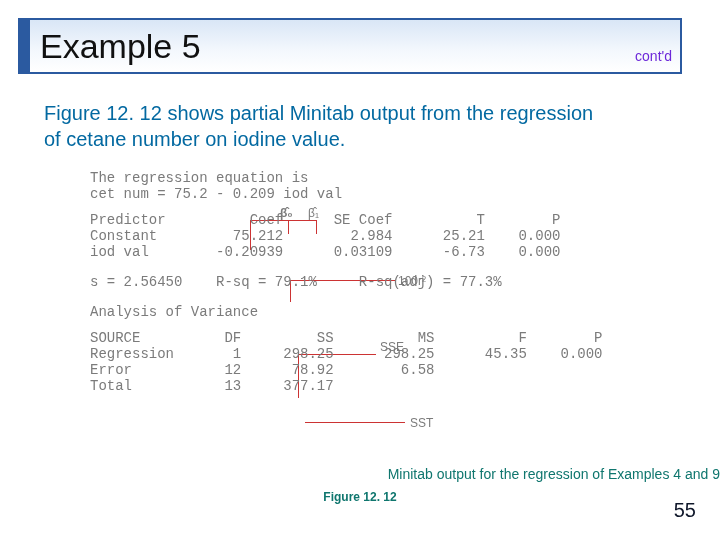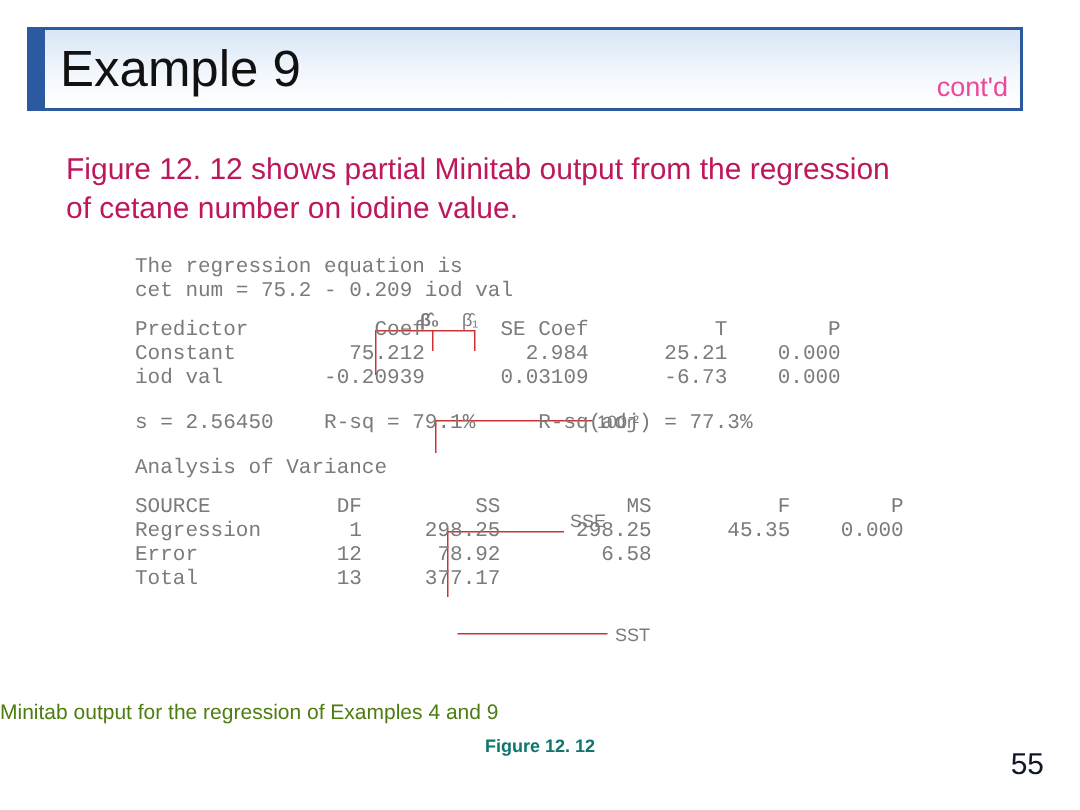--- a/index.html
+++ b/index.html
@@ -24,33 +24,33 @@
     background: #2b5aa0;
     margin-right: 10px;
   }
   .title-text {
     font-size: 34px;
     color: #111;
   }
   .contd {
     position: absolute;
     top: 48px; right: 48px;
-    font-size: 18px;
-    color: #ec4899;
+    font-size: 14px;
+    color: #6d28d9;
     margin-left: 24px;
   }
 
   
   .body-para {
     position: absolute;
     top: 100px; left: 44px;
     width: 560px;
     font-size: 20px;
     line-height: 1.3;
-    color: #be185d;
+    color: #0369a1;
   }
 
   
   .output {
     position: absolute;
     top: 170px; left: 90px;
     width: 550px;
     font-family: "Courier New", monospace;
     font-size: 14px;
     color: #7b7b7b;
@@ -58,23 +58,23 @@
   .line { white-space: pre; position: relative; }
 
   .annot { position: absolute; font-family: Arial, sans-serif; font-size: 12px; color: #7b7b7b; }
   .redline { position: absolute; background: #c33; height: 1px; }
   .redline.vert { width: 1px; height: auto; }
 
   
   .caption1 {
     position: absolute;
     bottom: 58px; left: 0; right: 0;
-    text-align: left;
+    text-align: right;
     font-size: 14px;
-    color: #4d7c0f;
+    color: #0f766e;
   }
   .caption2 {
     position: absolute;
     bottom: 36px; left: 0; right: 0;
     text-align: center;
     font-size: 12px;
     font-weight: bold;
     color: #0f766e;
   }
   .pageno {
@@ -85,21 +85,21 @@
   }
 </style>
 </head>
 <body>
 
 <div class="slide">
 
   <div class="title-wrap">
     <div class="title-inner">
       <div class="title-tab"></div>
-      <div class="title-text">Example 9</div>
+      <div class="title-text">Example 5</div>
     </div>
   </div>
   <div class="contd">cont'd</div>
 
   <div class="body-para">Figure 12. 12 shows partial Minitab output from the regression of cetane number on iodine value.</div>
 
   <div class="output">
     <div class="line">The regression equation is</div>
     <div class="line">cet num = 75.2 - 0.209 iod val</div>
     <div class="line" style="height:10px"></div>

